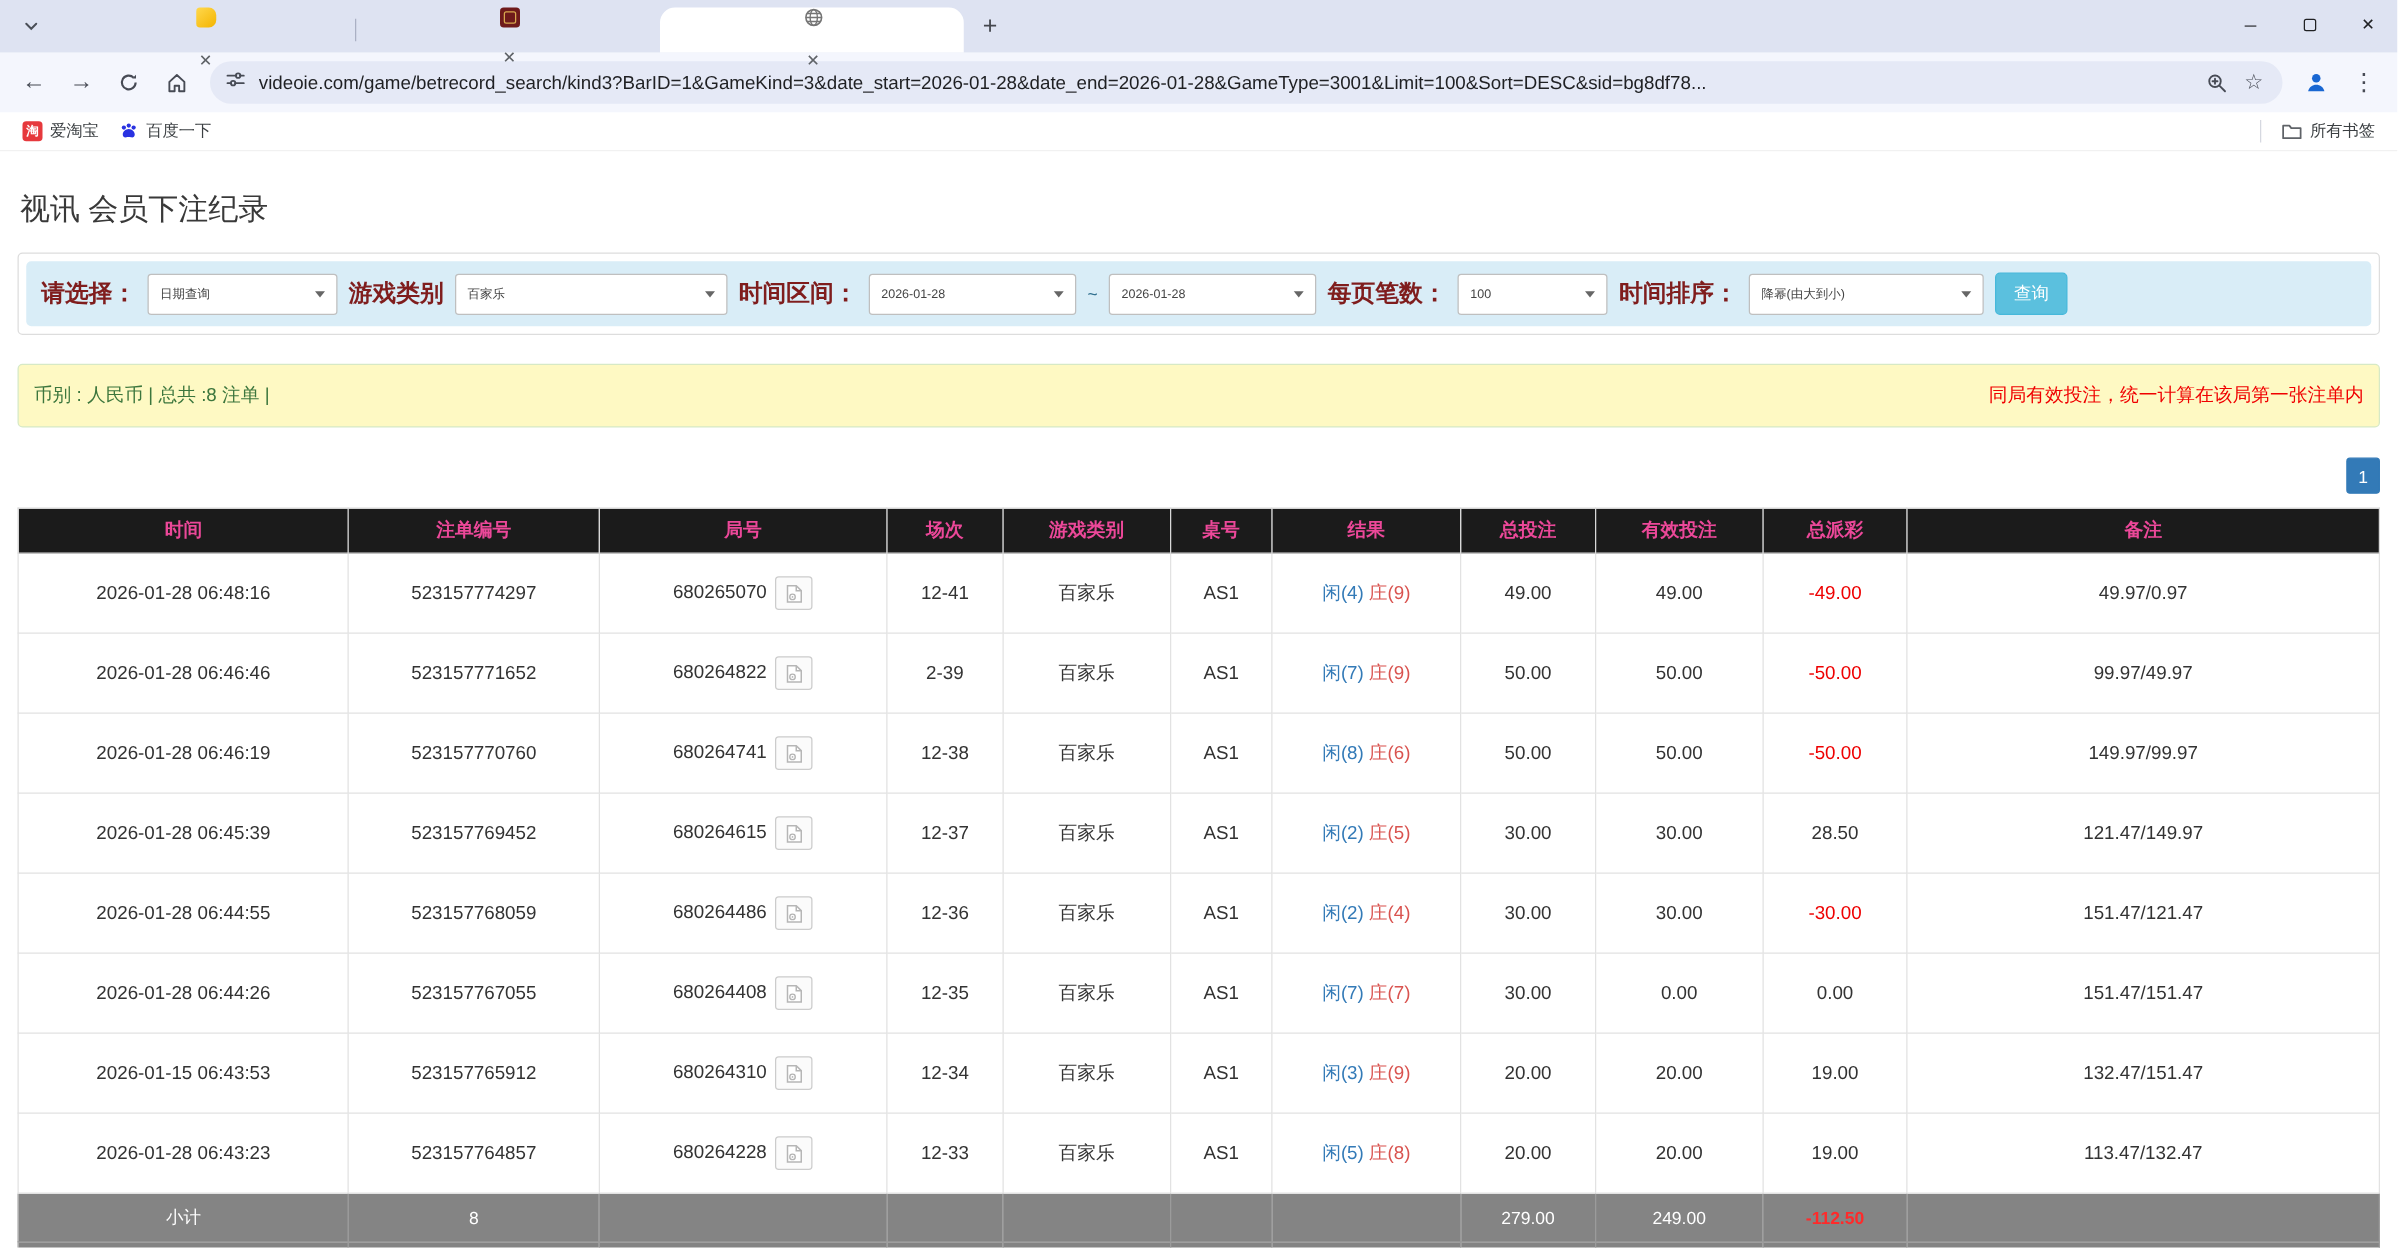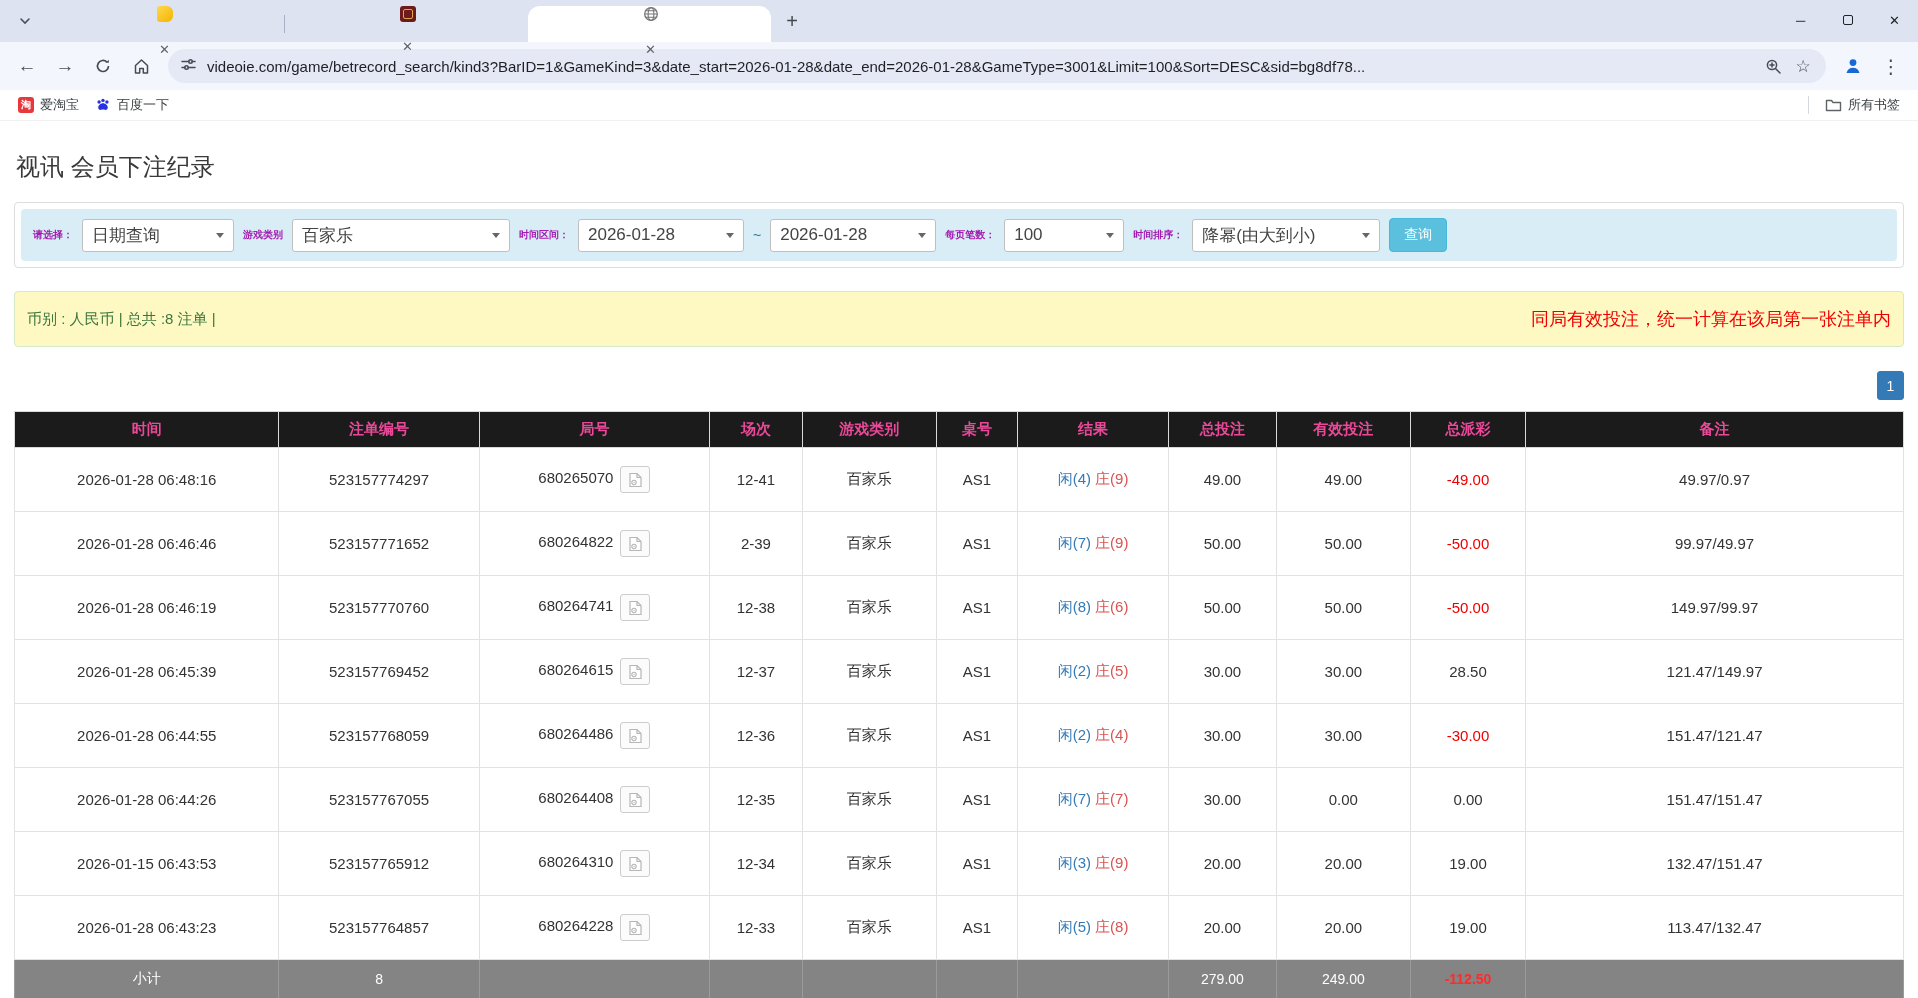--- a/index.html
+++ b/index.html
@@ -38,31 +38,31 @@
   .bm-spacer { flex:1; }
   .bm-divider { width:1px; height:18px; background:#d5d8e0; margin:0 8px; }
   .bm-all { display:flex; align-items:center; gap:6px; padding:3px 8px; cursor:pointer; }
 
   
   .page { padding:0 14px; color:#333; }
   h1.page-title { font-size:24px; font-weight:400; color:#393939; margin:30px 0 19px 2px; }
 
   .filter-panel { border:1px solid #ddd; border-radius:4px; padding:6px; margin-bottom:23px; background:#fff; }
   .filter-bar { background:#d9edf7; border-radius:4px; padding:9px 12px; display:flex; align-items:center; gap:9px; }
-  .f-label { font-size:10px; font-weight:bold; color:#a21caf; white-space:nowrap; }
+  .f-label { font-size:19px; font-weight:bold; color:#7f1d1d; white-space:nowrap; }
   .f-tilde { font-size:14px; color:#31708f; }
   .sel { background:#fff; border:1px solid #bfbfbf; border-radius:3px; height:33px; display:flex; align-items:center; justify-content:space-between; padding:0 9px; cursor:pointer; }
-  .sel .sel-val { font-size:17px; color:#444; white-space:nowrap; }
+  .sel .sel-val { font-size:10px; color:#444; white-space:nowrap; }
   .sel .caret { width:0; height:0; border-left:4px solid transparent; border-right:4px solid transparent; border-top:5px solid #666; margin-left:12px; }
   .w150{width:152px} .w220{width:218px} .w185{width:166px} .w120{width:120px} .w188{width:188px}
   .btn-search { background:#5bc0de; color:#fff; border:1px solid #46b8da; border-radius:4px; font-size:14px; padding:0 14px; height:34px; cursor:pointer; font-family:inherit; }
 
   .summary-bar { background:#fef9c3; border:1px solid #d6e9c6; border-radius:4px; padding:15px 12px; display:flex; align-items:center; justify-content:space-between; margin-bottom:24px; }
   .summary-left { font-size:15px; color:#3c763d; }
-  .summary-right { font-size:18px; color:#f00000; }
+  .summary-right { font-size:15px; color:#f00000; }
 
   .pager { display:flex; justify-content:flex-end; }
   .pager.top { margin-bottom:11px; }
   .page-btn { min-width:27px; height:29px; background:#337ab7; border:1px solid #337ab7; border-radius:3px; color:#fff; font-size:14px; display:flex; align-items:center; justify-content:center; cursor:pointer; }
 
   table.records { width:100%; border-collapse:collapse; font-size:15px; table-layout:fixed; }
   .records th { background:#1b1b1b; color:#ec4899; font-weight:bold; padding:8px 4px; border:1px solid #d9d9d9; text-align:center; }
   .records td { border:1px solid #e2e2e2; text-align:center; padding:18px 4px; color:#333; background:#fff; }
   .records td.c-round { white-space:nowrap;margin-left:12px; }
   .video-btn { display:inline-flex; align-items:center; justify-content:center; width:30px; height:27px; margin-left:7px; background:#fbfbfb; border:1px solid #ccc; border-radius:3px; vertical-align:middle; cursor:pointer; }

